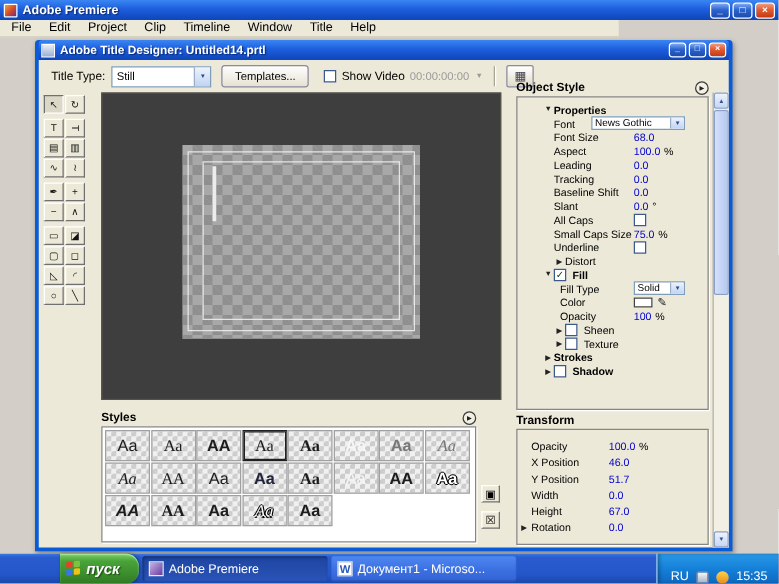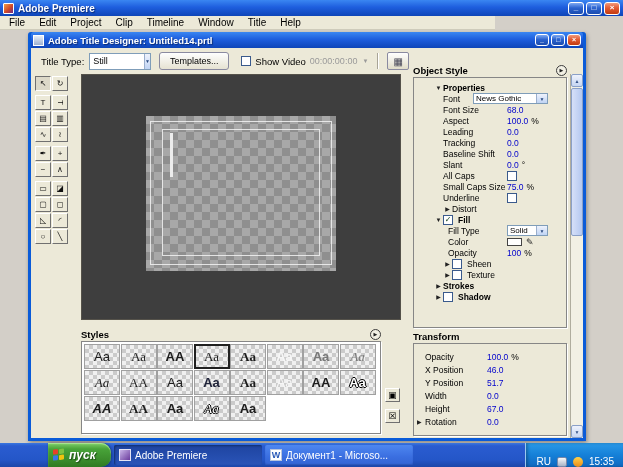--- a/index.html
+++ b/index.html
@@ -33,21 +33,21 @@
   .child-icon { width:11px; height:11px; flex:none; border:1px solid #fff;
     background:linear-gradient(#e8eef8,#9cb0d0); }
   .child-titlebar .title { color:#fff; font-weight:bold; font-size:9.5px; margin-left:4px; flex:1;
     text-shadow:1px 1px 1px #0a2a72; white-space:nowrap; }
   .win-btn.sm { width:14px; height:12px; line-height:9px; font-size:7px; }
   .child-body { position:relative; width:552px; height:390px; background:#ece9d8; }
 
   
   .tb { position:absolute; left:2px; top:2px; right:16px; height:22px; display:flex; align-items:center; font-size:9.5px; }
   .tb-label { margin-left:8px; white-space:nowrap; }
-  .tb-select { width:62px; height:17px; border:1px solid #7f9db9; background:#fff; display:flex;
+  .tb-select { width:80px; height:17px; border:1px solid #7f9db9; background:#fff; display:flex;
     align-items:center; padding-left:3px; margin-left:5px; font-size:9px;gap:36px; }
   .dd-arr { margin-left:auto; width:13px; height:100%; background:linear-gradient(#eef2fc,#c0d4f4);
     border-left:1px solid #9aaecc; font-size:5px; display:flex; align-items:center; justify-content:center; color:#2a4a80; }
   .tb-btn { margin-left:8px; width:70px; height:18px; background:linear-gradient(#fefefe,#e6e2d2);
     border:1px solid #8a8aa0; border-radius:3px; font-size:9px; display:flex; align-items:center; justify-content:center; }
   .cb { width:10px; height:10px; background:#fff; border:1px solid #3a5a8c; display:inline-flex;
     align-items:center; justify-content:center; font-size:8px; line-height:8px; color:#0a3a14; flex:none; }
   .tb .cb { margin-left:12px; }
   .tb-showvideo { margin-left:4px; }
   .tb-timecode { margin-left:4px; color:#9a9a9a; font-family:Liberation Sans, sans-serif; font-size:9px; }

